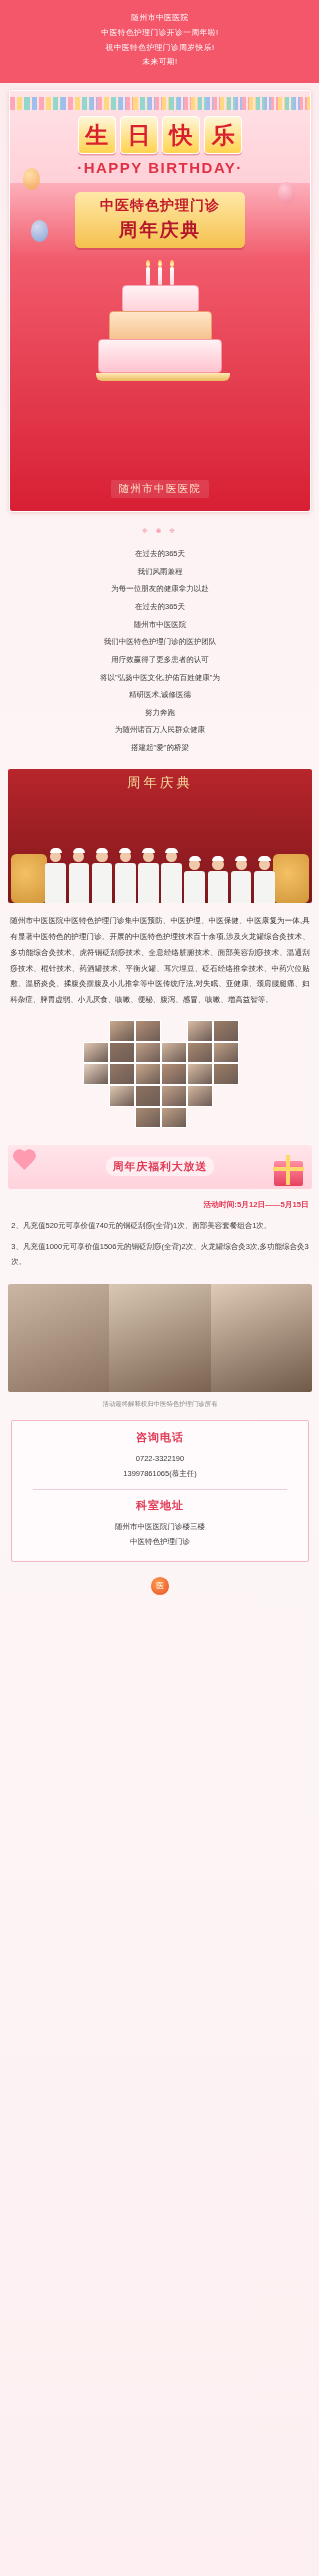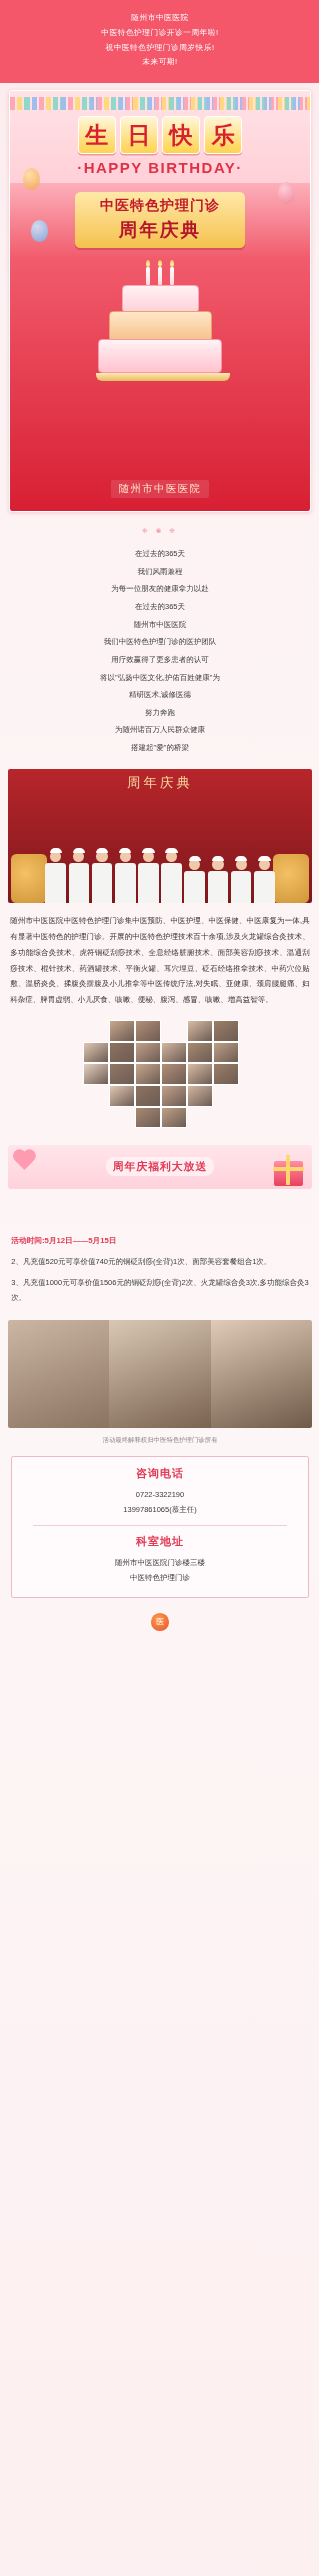--- a/index.html
+++ b/index.html
@@ -241,21 +241,21 @@
   .heart-deco::before,.heart-deco::after{content:"";position:absolute;width:13.4px;height:13.4px;background:#ff9bb0;border-radius:50%;}
   .heart-deco::before{top:-6.7px;left:0;}
   .heart-deco::after{top:0;left:6.7px;}
 
   
   .activity {
     padding: 5.2px 11.3px 5.2px;
     font-size: 7.5px;
     line-height: 2.0;
   }
-  .activity .act-time { text-align: left; color: #e03a55; font-weight: bold; margin-bottom: 5.2px; font-size: 7.7px; margin-top: 36px;}
+  .activity .act-time { text-align: right; color: #e03a55; font-weight: bold; margin-bottom: 5.2px; font-size: 7.7px;}
   .activity p { margin: 0 0 6.2px; text-align: justify; }
 
   
   .lower-photo-wrap { padding: 4.1px 8.2px 4.1px; }
   .lower-photo {
     width: 100%; height: 108px; border-radius: 2.1px; overflow: hidden;
     display: flex;
   }
   .lp { flex: 1; }
   .lp1 { background: linear-gradient(160deg,#cbb6a4,#8c7361); }

